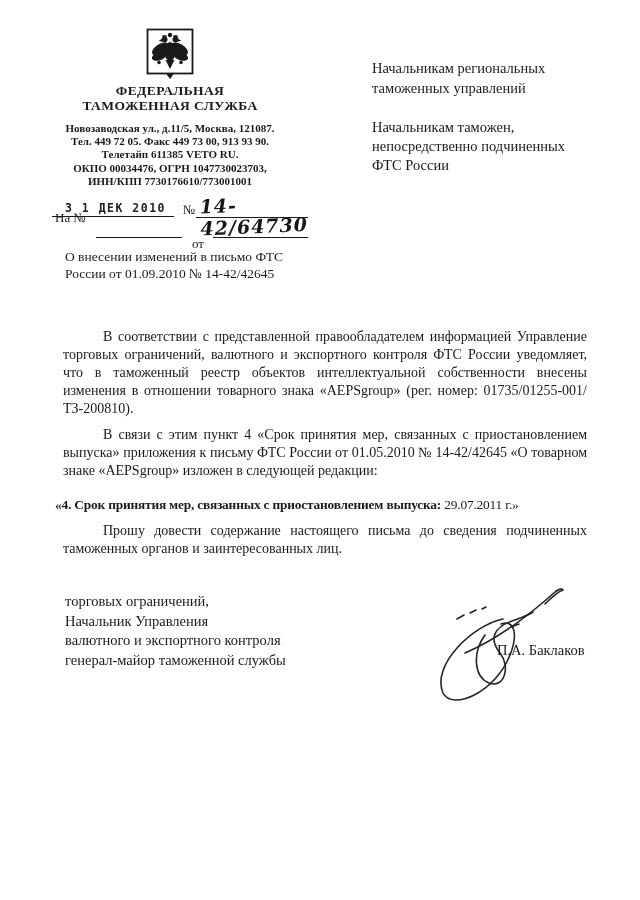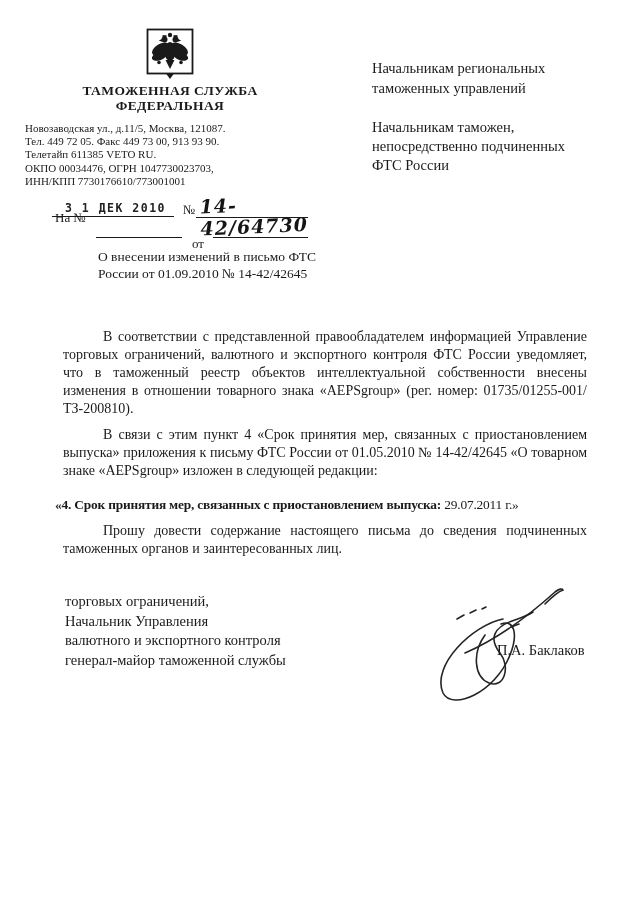--- a/index.html
+++ b/index.html
@@ -11,40 +11,40 @@
     font-family:"Liberation Serif", serif;
     color:#1a1a1a;
     overflow:hidden;
   }
   .abs{position:absolute;}
 
   
   .emblem{left:146px;top:28px;width:48px;height:53px;}
   .org-name{left:30px;top:83px;width:280px;text-align:center;
     font-weight:bold;font-size:13.5px;line-height:15px;letter-spacing:.4px;}
-  .address{left:25px;top:122px;width:290px;text-align:left;
-    font-size:11px;line-height:13.2px;}
+  .address{left:25px;top:122px;width:290px;text-align:center;
+    font-size:11px;line-height:13.2px;font-weight:bold;}
 
   
   .date-stamp{left:58px;top:201px;width:115px;text-align:center;
     font-family:"DejaVu Sans Mono", monospace;font-weight:bold;
     font-size:11.5px;letter-spacing:1.5px;color:#222;}
   .rule{border-bottom:1.4px solid #1a1a1a;height:0;}
   .rule1{left:52px;top:216px;width:122px;}
   .num-sign{left:183px;top:202px;font-size:13px;}
   .hand-number{left:200px;top:193px;width:120px;
     font-family:"DejaVu Serif", serif;font-style:italic;font-weight:bold;
     font-size:19px;transform:rotate(-2.5deg);letter-spacing:1px;color:#151515;}
   .rule2{left:196px;top:217px;width:112px;}
   .reply-label{left:55px;top:210px;font-size:13px;}
   .rule3{left:96px;top:237px;width:86px;}
   .from-label{left:192px;top:236px;font-size:13px;}
   .rule4{left:213px;top:237px;width:95px;}
 
-  .subject{left:65px;top:248px;width:270px;font-size:13.5px;line-height:17px;margin-left:33px;}
+  .subject{left:65px;top:248px;width:270px;font-size:13.5px;line-height:17px;}
 
   
   .addressee1{left:372px;top:58px;width:240px;font-size:14.5px;line-height:20px;}
   .addressee2{left:372px;top:118px;width:250px;font-size:14.5px;line-height:19px;}
 
   
   .body-text{left:55px;top:320px;width:540px;font-size:14px;line-height:18px;}
   .body-text p{margin:8px;text-indent:40px;text-align:justify;}
   .clause{margin-top:16px;font-size:13.4px;letter-spacing:-0.2px;white-space:nowrap;}
   .clause b{font-weight:bold;}
@@ -78,22 +78,22 @@
         <ellipse cx="34.5" cy="28" rx="8" ry="4.2" transform="rotate(20 34.5 28)"></ellipse>
         <ellipse cx="24" cy="23.5" rx="5.5" ry="9.5"></ellipse>
         <path d="M19.5 32 h9 l-4.5 9 z"></path>
         <circle cx="13" cy="34.5" r="1.8"></circle>
         <circle cx="35" cy="34.5" r="1.8"></circle>
       </g>
     </svg>
   </div>
 
   <div class="abs org-name">
+    <div>ФЕДЕРАЛЬНАЯ</div>
     <div>ТАМОЖЕННАЯ СЛУЖБА</div>
-    <div>ФЕДЕРАЛЬНАЯ</div>
   </div>
 
   <div class="abs address">
     <div>Новозаводская ул., д.11/5, Москва, 121087.</div>
     <div>Тел. 449 72 05. Факс 449 73 00, 913 93 90.</div>
     <div>Телетайп 611385 VETO RU.</div>
     <div>ОКПО 00034476, ОГРН 1047730023703,</div>
     <div>ИНН/КПП 7730176610/773001001</div>
   </div>
 

